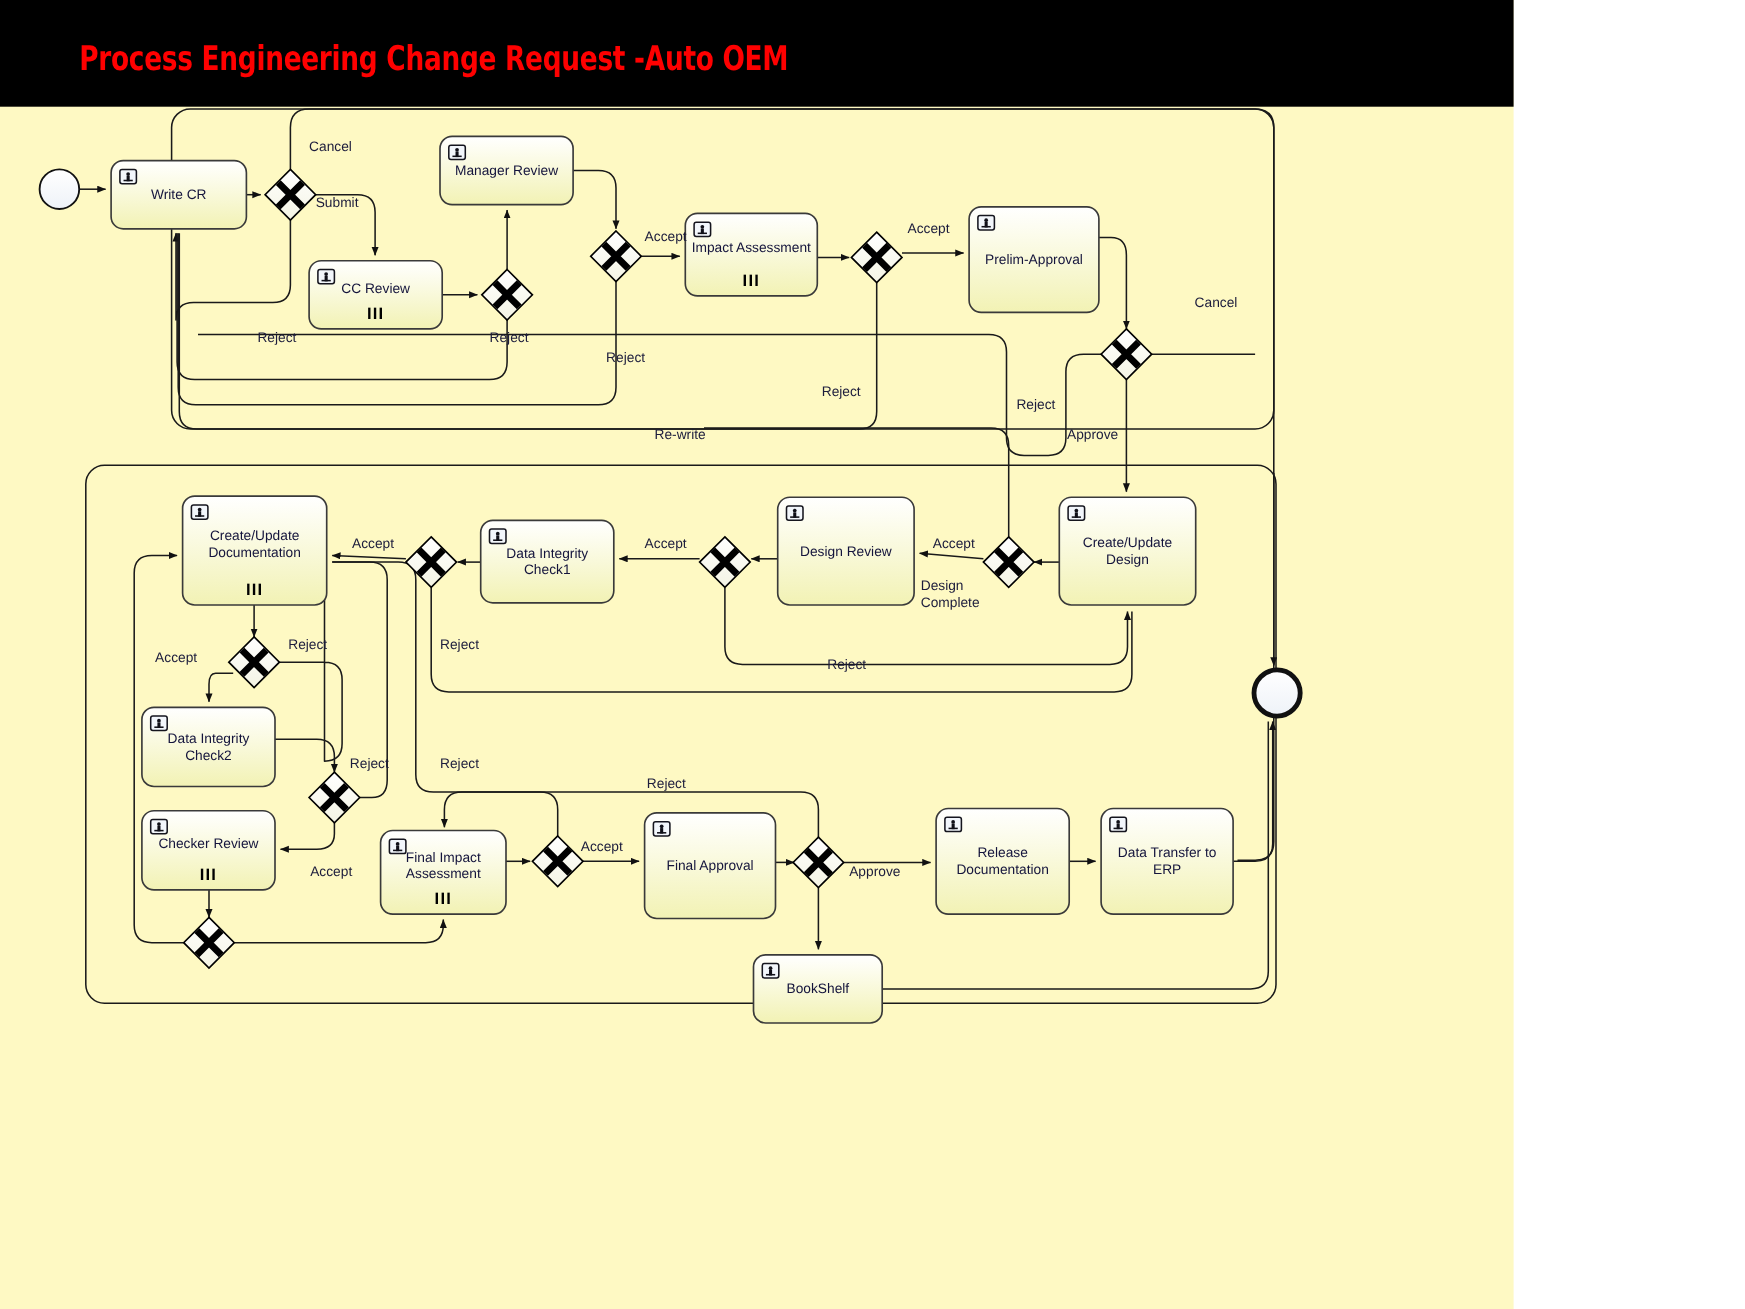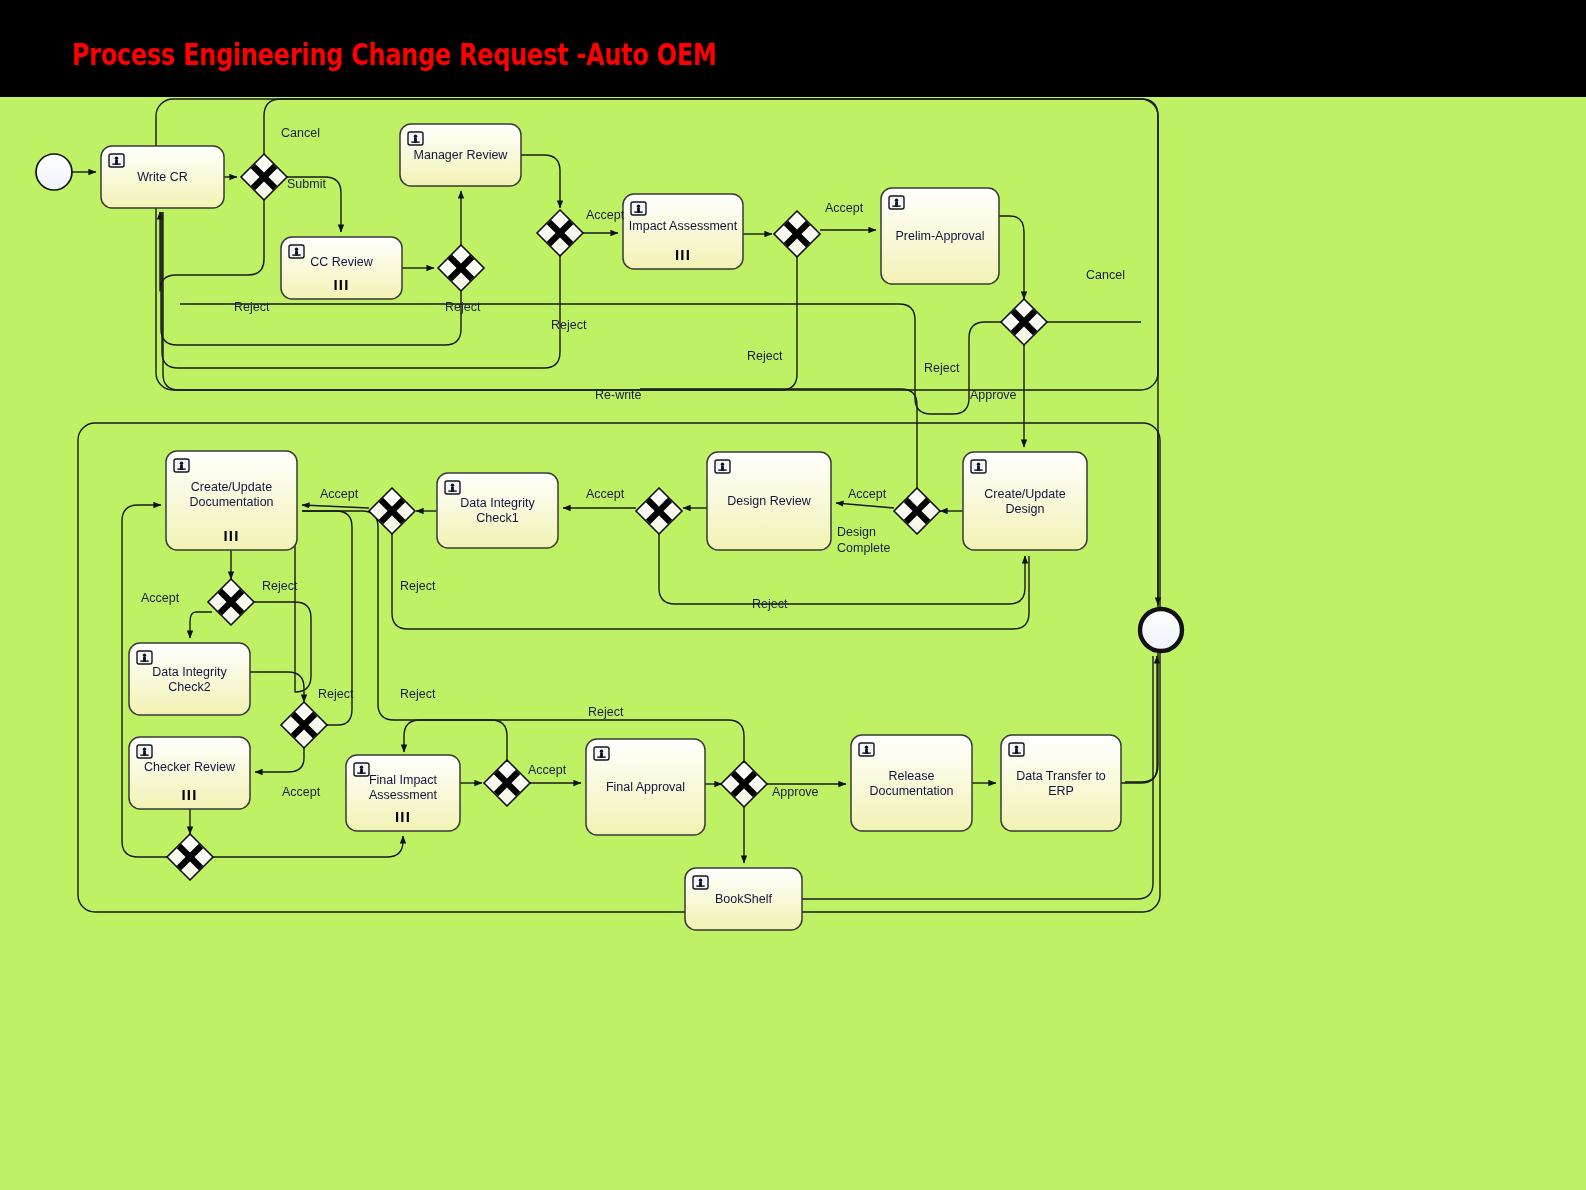--- a/index.html
+++ b/index.html
@@ -2,23 +2,23 @@
 <html><head>
 <meta charset="utf-8">
 <style>
   html, body {
     margin: 0;
     padding: 0;
     background: #ffffff;
   }
   #page {
     position: relative;
-    width: 1586px;
+    width: 1376px;
     height: 1190px;
-    background: #bef264;
+    background: #fef9c3;
     font-family: "Liberation Sans", sans-serif;
     overflow: hidden;
   }
   #header-bar {
     position: absolute;
     left: 0;
     top: 0;
     width: 1586px;
     height: 97px;
     background: #000000;

